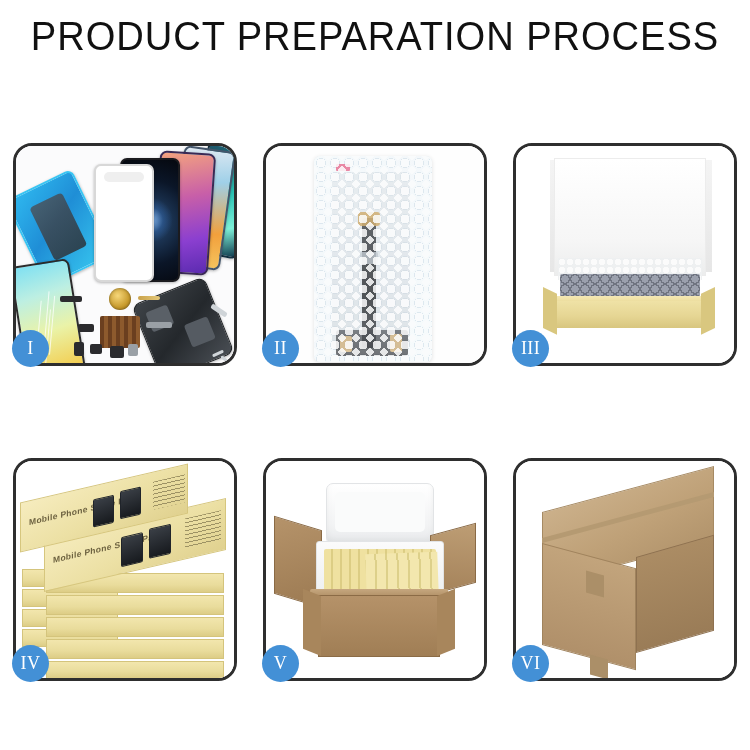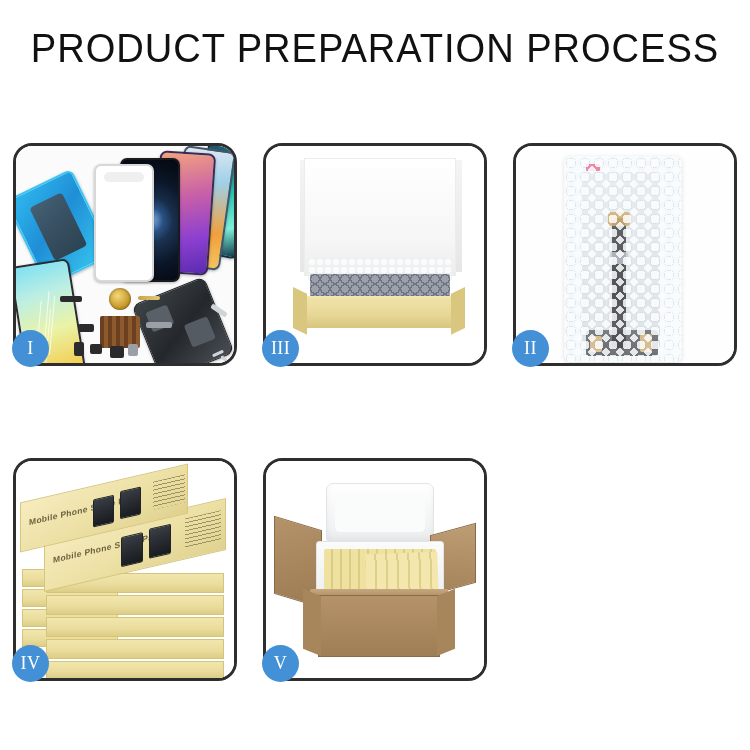--- a/index.html
+++ b/index.html
@@ -13,21 +13,21 @@
   }
 
   .page {
     position: relative;
     width: 750px;
     height: 750px;
     background: #ffffff;
   }
 
   
-  .header { padding-top: 28px; text-align: center; }
+  .header { padding-top: 16px; text-align: center; }
 
   .title {
     font-family: "Liberation Sans", sans-serif;
     font-size: 41px;
     font-weight: 400;
     color: #111111;
     letter-spacing: 1.0px;
     line-height: 1.0;
     transform: scaleX(0.93);
     white-space: nowrap;
@@ -436,48 +436,48 @@
         <div class="part" style="left:94px;top:200px;width:14px;height:12px;"></div>
         <div class="part ltgray" style="left:112px;top:198px;width:10px;height:12px;"></div>
         <div class="part silver" style="left:194px;top:162px;width:18px;height:5px;transform:rotate(34deg);"></div>
         <div class="part silver" style="left:196px;top:206px;width:12px;height:3px;transform:rotate(-25deg);"></div>
         <div class="part silver" style="left:204px;top:212px;width:10px;height:3px;transform:rotate(40deg);"></div>
       </div>
       <div class="badge">I</div>
     </div>
 
     <div class="panel">
-      <div class="panel-inner p3">
-        <div class="b3-lid-l"></div>
-        <div class="b3-lid-r"></div>
-        <div class="b3-lid"></div>
-        <div class="b3-foam"></div>
-        <div class="b3-bubble"></div>
-        <div class="b3-ledge"></div>
-        <div class="b3-front"></div>
-      </div>
-      <div class="badge">III</div>
-    </div>
-
-    <div class="panel">
       <div class="panel-inner p2">
         <div class="bubble-bag">
           <div class="bag-screen"></div>
           <div class="bag-flex"></div>
           <div class="bag-conn"></div>
           <div class="bag-conn2"></div>
           <div class="bag-bottom"></div>
           <div class="bag-label"></div>
           <div class="bubble-overlay"></div>
         </div>
       </div>
       <div class="badge">II</div>
     </div>
 
     <div class="panel">
+      <div class="panel-inner p3">
+        <div class="b3-lid-l"></div>
+        <div class="b3-lid-r"></div>
+        <div class="b3-lid"></div>
+        <div class="b3-foam"></div>
+        <div class="b3-bubble"></div>
+        <div class="b3-ledge"></div>
+        <div class="b3-front"></div>
+      </div>
+      <div class="badge">III</div>
+    </div>
+
+    <div class="panel">
       <div class="panel-inner p4">
         <div class="stack">
 
           <div class="sbox" style="left:6px;top:108px;width:96px;height:18px;"></div>
           <div class="sbox" style="left:6px;top:128px;width:96px;height:18px;"></div>
           <div class="sbox" style="left:6px;top:148px;width:96px;height:18px;"></div>
           <div class="sbox" style="left:6px;top:168px;width:96px;height:18px;"></div>
 
           <div class="sbox" style="left:30px;top:112px;width:178px;height:20px;"></div>
           <div class="sbox" style="left:30px;top:134px;width:178px;height:20px;"></div>
@@ -511,15 +511,26 @@
         <div class="flapR"></div>
         <div class="foam-body"></div>
         <div class="yellow-pack"></div>
         <div class="yellow-pack2"></div>
         <div class="carton-rim"></div>
         <div class="carton-front"></div>
       </div>
       <div class="badge">V</div>
     </div>
 
+    <div class="panel">
+      <div class="panel-inner p6">
+        <div class="c6-top"></div>
+        <div class="c6-top-seam"></div>
+        <div class="c6-left"></div>
+        <div class="c6-right"></div>
+        <div class="c6-tab1"></div>
+        <div class="c6-tab2"></div>
+      </div>
+      <div class="badge">VI</div>
+    </div>
 
   </div>
 </div>
 
 </body></html>

